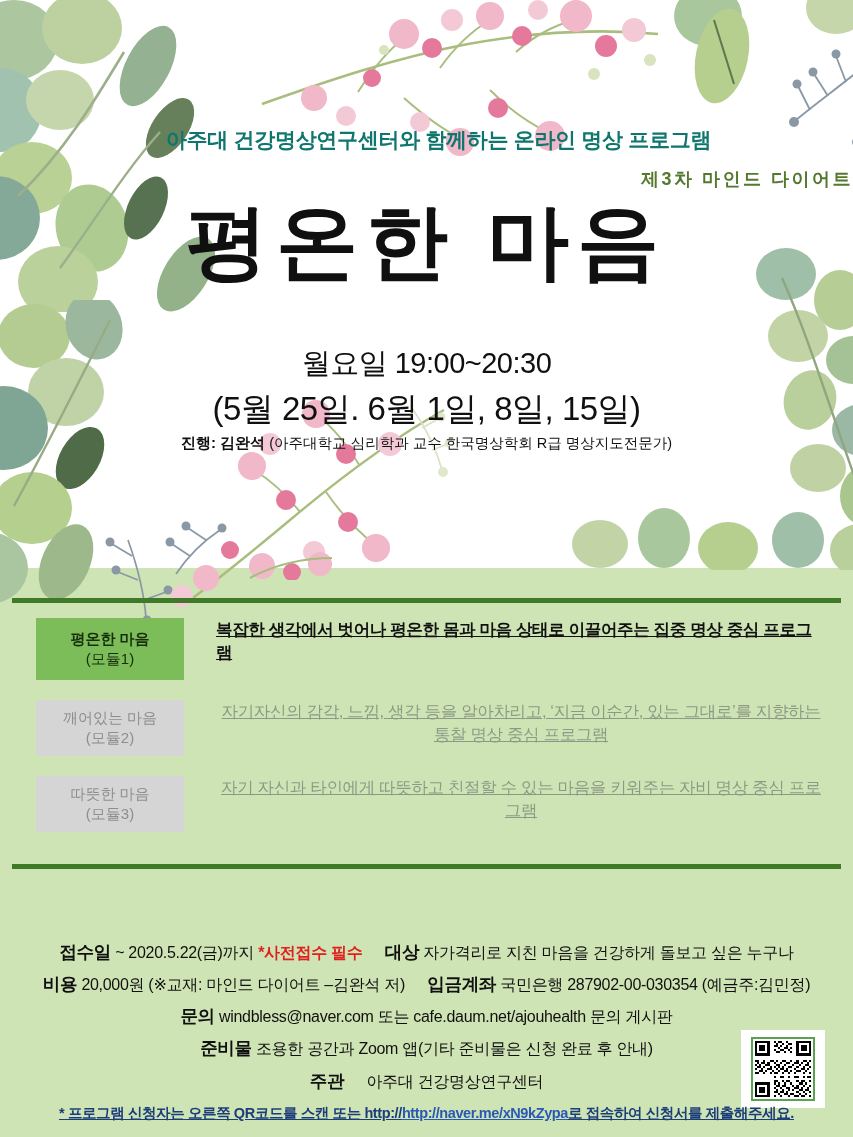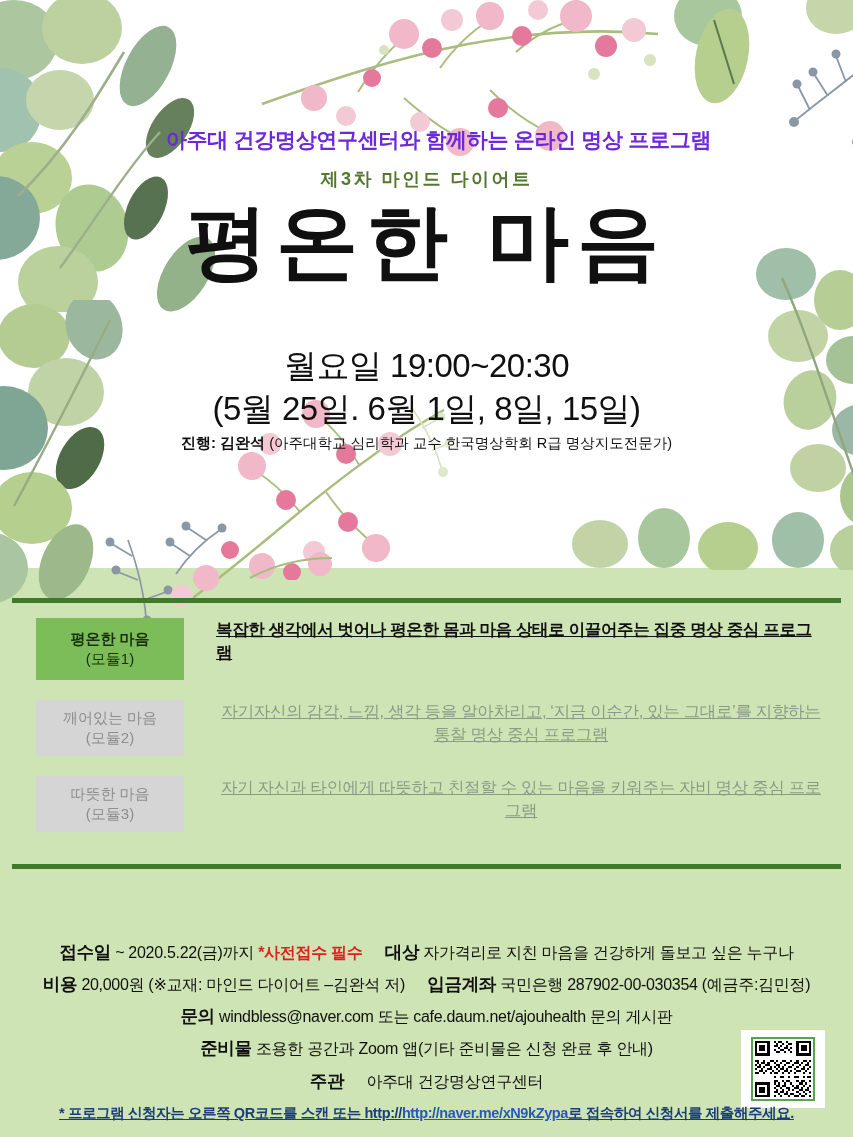--- a/index.html
+++ b/index.html
@@ -20,34 +20,35 @@
   .bg-band {
     position:absolute; left:0; top:568px; width:853px; height:569px;
     background:#cfe4b4;
   }
   .floral-layer { position:absolute; inset:0; pointer-events:none; }
   .floral-layer svg { position:absolute; }
 
   
   .hdr { position:absolute; left:0; width:853px; text-align:center; }
   .hdr-line1 {
-    top:126px; font-size:21px; font-weight:700; color:#6d28d9;
+    top:126px; font-size:21px; font-weight:700; color:#0f766e;
     letter-spacing:-0.3px;
     padding-left:24px;
   }
   .hdr-line2 {
     top:167px; font-size:18px; font-weight:700; color:#55782f;
     letter-spacing:2.5px;
+    text-align:right;
   }
   .hdr-title {
     top:196px; font-size:82px; font-weight:700; color:#101010;
     letter-spacing:8px; line-height:1.12;
   }
   .hdr-time {
-    top:344px; font-size:33px; font-weight:400; color:#101010;
+    top:344px; font-size:29px; font-weight:400; color:#101010;
     letter-spacing:-0.5px;
   }
   .hdr-dates {
     top:387px; font-size:33px; font-weight:400; color:#101010;
     letter-spacing:-0.5px;
   }
   .hdr-host {
     top:434px; font-size:15px; color:#101010;
   }
   .hdr-host b { font-weight:700; }

